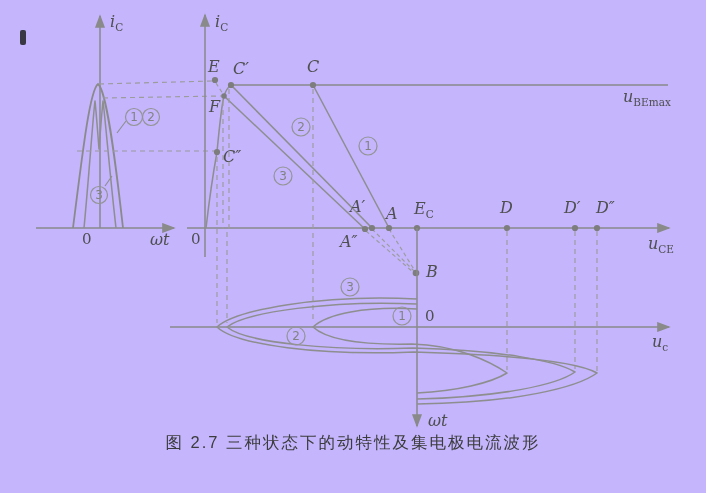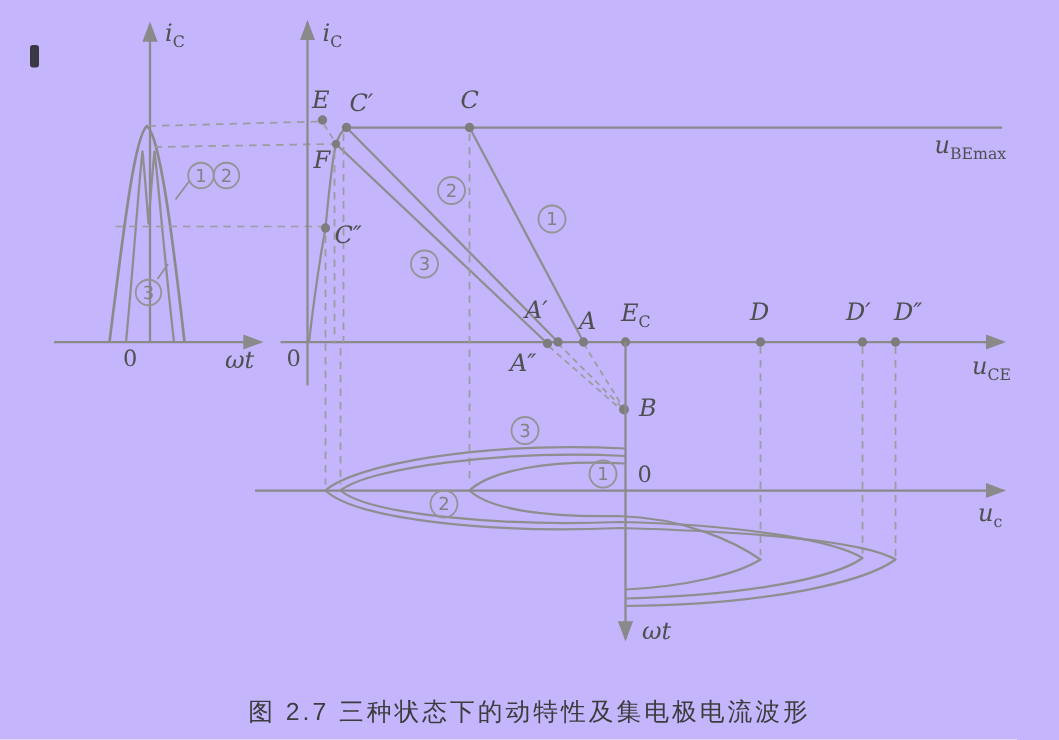--- a/index.html
+++ b/index.html
@@ -12,21 +12,21 @@
   .ldr {stroke:#8e8e8e;stroke-width:1.1;fill:none;}
   .dsh {stroke:#9c9c9c;stroke-width:1.15;fill:none;stroke-dasharray:5 4;}
   .dsh2{stroke:#9c9c9c;stroke-width:1.15;fill:none;stroke-dasharray:4 3;}
   .dot {fill:#7d7d7d;stroke:none;}
   .ring{stroke:#949494;stroke-width:1.2;fill:none;}
   .lbl {font:italic 16px "DejaVu Serif", serif;fill:#4f4f4f;}
   .sub {font:normal 10.5px "DejaVu Serif", serif;fill:#4f4f4f;}
   .zero{font:normal 15px "DejaVu Serif", serif;fill:#4f4f4f;}
   .num {font:normal 12px "DejaVu Sans", sans-serif;fill:#828282;}
   .blob{fill:#222;opacity:.85;}
-  .caption{position:absolute;left:0;top:464px;width:706px;text-align:center;
+  .caption{position:absolute;left:0;top:432px;width:706px;text-align:center;
            font-family:"Liberation Sans", sans-serif;font-size:16.5px;color:#3c3c3c;
            letter-spacing:2px;}
 </style>
 </head>
 <body>
 
 <div class="page">
 <svg width="706" height="450" viewBox="0 0 706 450">
   <defs>
     <marker id="arr" viewBox="0 0 8 6" refX="7" refY="3" markerWidth="9" markerHeight="7" orient="auto">

